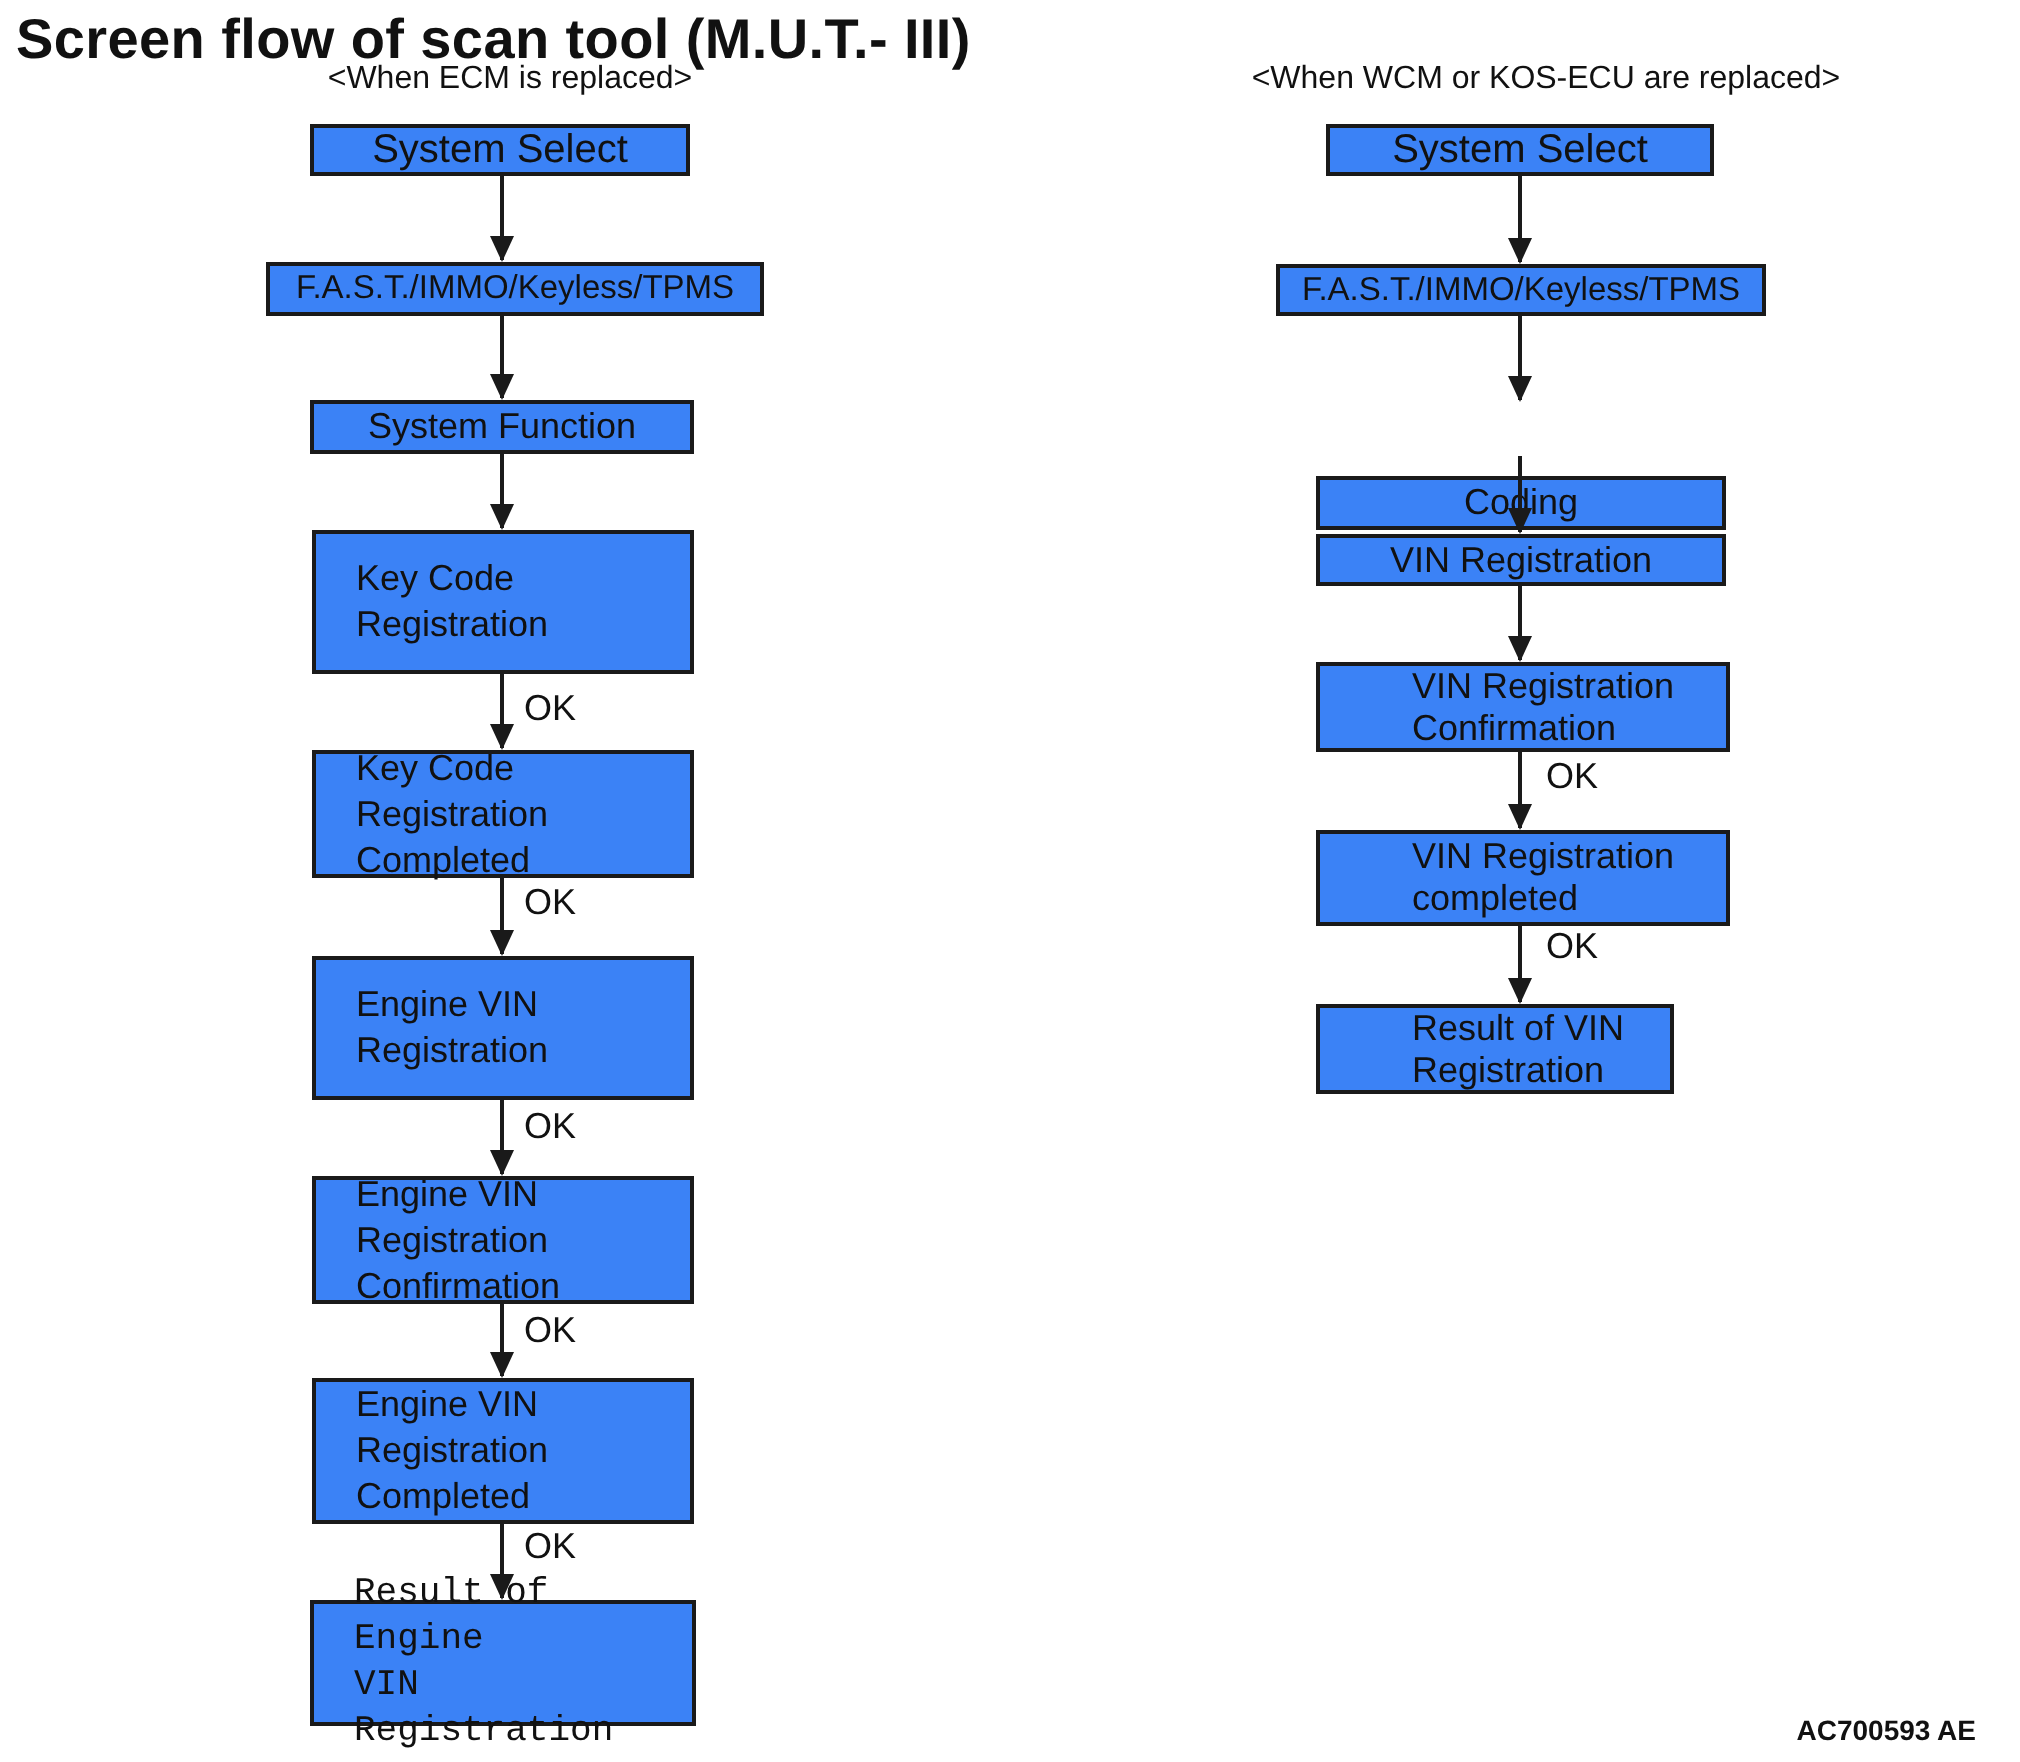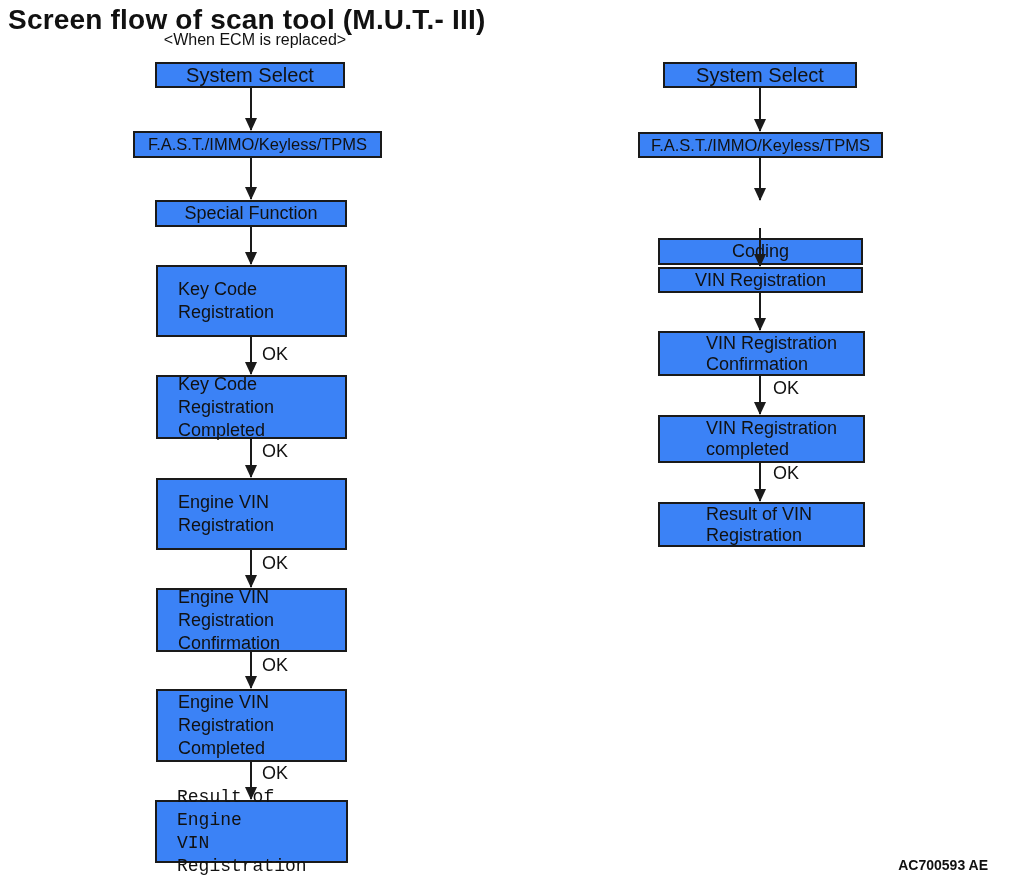--- a/index.html
+++ b/index.html
@@ -64,21 +64,21 @@
   .l8 { left: 156px; top: 689px; width: 191px; height: 73px; }
   .l9 { left: 155px; top: 800px; width: 193px; height: 63px; }
 
   
   .r1 { left: 663px; top:  62px; width: 194px; height: 26px; }
   .r2 { left: 638px; top: 132px; width: 245px; height: 26px; }
   .r3 { left: 658px; top: 201px; width: 205px; height: 27px; margin-top: 37px; }
   .r4 { left: 658px; top: 267px; width: 205px; height: 26px; }
   .r5 { left: 658px; top: 331px; width: 207px; height: 45px; }
   .r6 { left: 658px; top: 415px; width: 207px; height: 48px; }
-  .r7 { left: 658px; top: 502px; width: 207px; height: 45px; }
+  .r7 { left: 658px; top: 502px; width: 179px; height: 45px; }
 
   .arrow {
     position: absolute;
     width: 2px;
     background: #1a1a1a;
   }
   .arrow::after {
     content: "";
     position: absolute;
     bottom: -1px;
@@ -132,24 +132,25 @@
   }
 </style>
 </head>
 <body>
 
 <div class="canvas">
 
   <div class="title">Screen flow of scan tool (M.U.T.- III)</div>
 
   <div class="col-header hdr-left">&lt;When ECM is replaced&gt;</div>
+  <div class="col-header hdr-right">&lt;When WCM or KOS-ECU are replaced&gt;</div>
 
   <div class="box l1 c big">System Select</div>
   <div class="box l2 c sm">F.A.S.T./IMMO/Keyless/TPMS</div>
-  <div class="box l3 c">Special Function</div>
+  <div class="box l3 c">System Function</div>
   <div class="box l4 lft">Key Code Registration</div>
   <div class="box l5 lft">Key Code Registration
 Completed</div>
   <div class="box l6 lft">Engine VIN Registration</div>
   <div class="box l7 lft">Engine VIN Registration
 Confirmation</div>
   <div class="box l8 lft">Engine VIN Registration
 Completed</div>
   <div class="box l9 ind20">Result of Engine
 VIN Registration</div>

